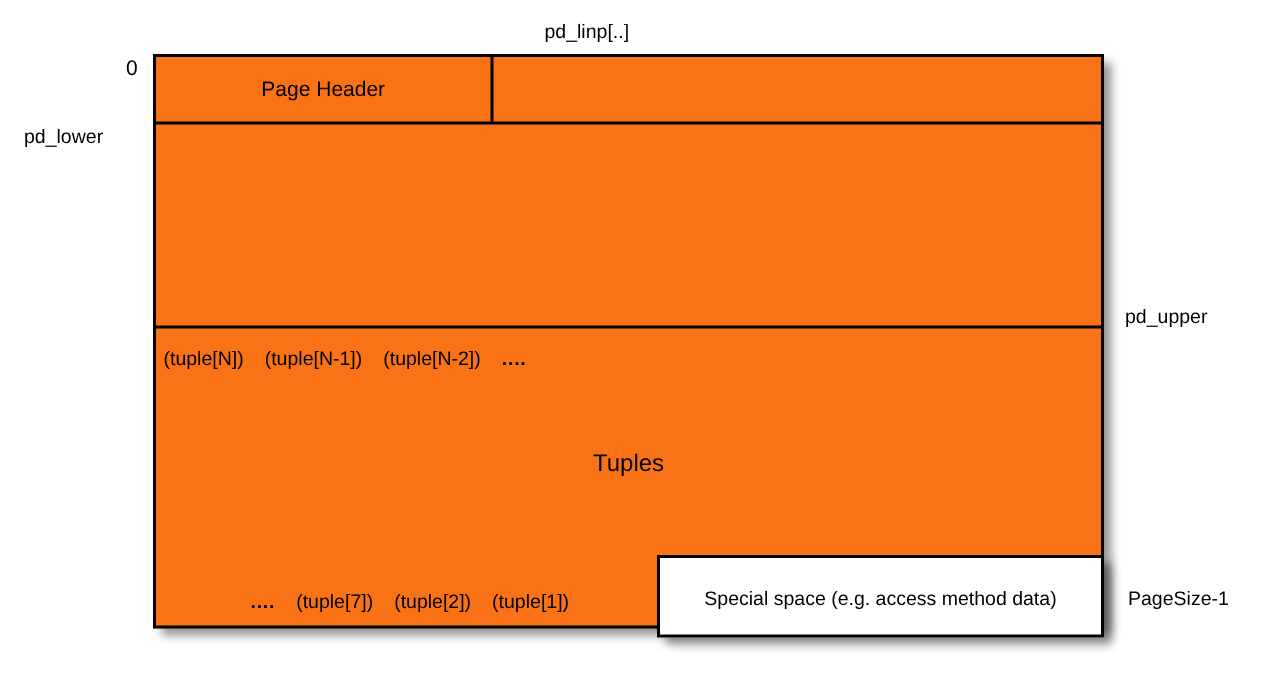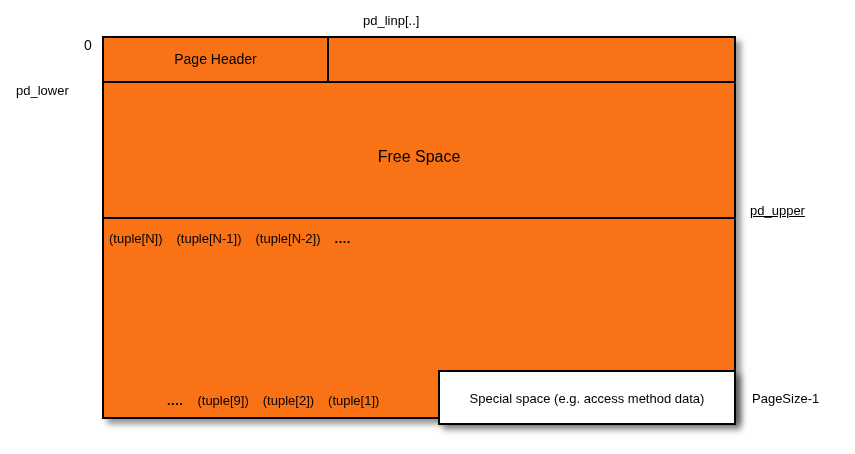--- a/index.html
+++ b/index.html
@@ -138,21 +138,21 @@
   
   .annotation {
     position: absolute;
     font-size: 13px;
     line-height: 1;
     white-space: nowrap;
   }
   .ann-zero     { left: 84px;  top: 38px; font-size: 14px; }
   .ann-pd-lower { left: 16px;  top: 84px; }
   .ann-pd-linp  { left: 336px; top: 14px; padding-left: 27px; }
-  .ann-pd-upper { left: 750px; top: 204px; text-decoration: underline; }
+  .ann-pd-upper { left: 750px; top: 204px; }
   .ann-pagesize { left: 752px; top: 392px; text-align: center; }
 </style>
 </head>
 <body>
 
 <div id="stage">
 
   <div class="annotation ann-zero">0</div>
 
   <div class="annotation ann-pd-lower">pd_lower</div>
@@ -165,37 +165,37 @@
 
   <div class="page-box">
 
     <div class="hrule rule-lower"></div>
     <div class="hrule rule-upper"></div>
     <div class="vrule divider-linp"></div>
 
     <div class="cell-label label-page-header">Page Header</div>
 
 
-    <div class="cell-label label-free-space">Free Space</div>
-
+
+    <div class="cell-label label-tuples">Tuples</div>
 
     <div class="tuple-row row-top">
       <span>(tuple[N])</span>
       <span class="gap-sm"></span>
       <span>(tuple[N-1])</span>
       <span class="gap-sm"></span>
       <span>(tuple[N-2])</span>
       <span class="gap-sm"></span>
       <span class="ellipsis">....</span>
     </div>
 
     <div class="tuple-row row-bottom">
       <span class="ellipsis">....</span>
       <span class="gap-sm"></span>
-      <span>(tuple[9])</span>
+      <span>(tuple[7])</span>
       <span class="gap-sm"></span>
       <span>(tuple[2])</span>
       <span class="gap-sm"></span>
       <span>(tuple[1])</span>
     </div>
 
   </div>
 
   <div class="special-box">
     <div class="special-text">Special space (e.g. access method data)</div>

